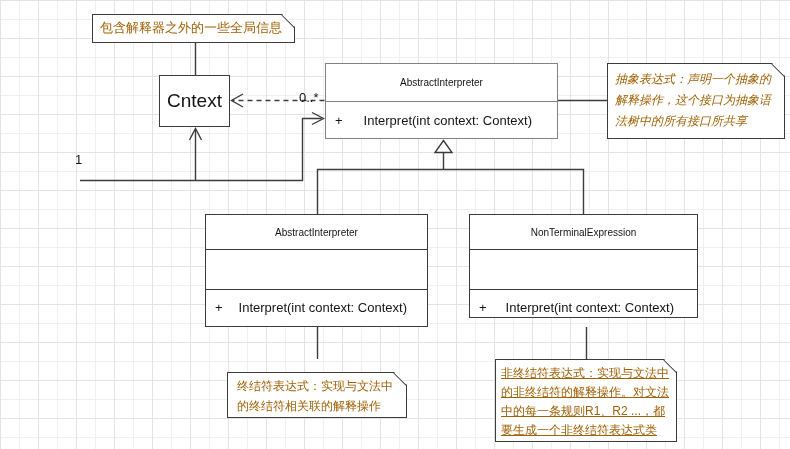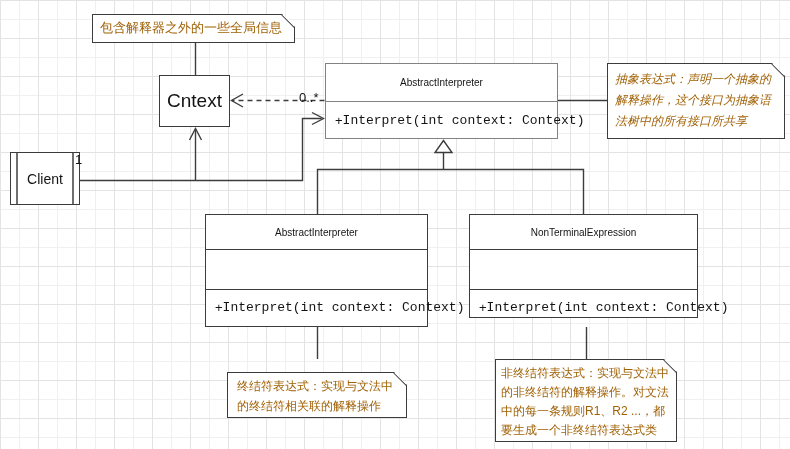--- a/index.html
+++ b/index.html
@@ -34,21 +34,21 @@
   .uml .title{
     display:flex;align-items:center;justify-content:center;
     font-size:10px;white-space:nowrap;
   }
   .uml .attrs{border-top:1.4px solid #3c3c3c;}
   .uml .method{
     border-top:1.4px solid #3c3c3c;
     display:flex;align-items:center;font-size:13px;white-space:nowrap;
   }
   .uml .vis{margin-left:9px;}
-  .uml .sig{flex:1;text-align:center;padding-right:4px;font-family:Liberation Mono, monospace;}
+  .uml .sig{flex:1;text-align:center;padding-right:4px;}
 
   .cntext{left:159px;top:75px;width:71px;height:52px;
     display:flex;align-items:center;justify-content:center;font-size:19px;color:#141414;}
   .client{left:10px;top:152px;width:70px;height:53px;
     display:flex;align-items:center;justify-content:center;font-size:14px;color:#141414;}
   .client .rail{position:absolute;top:0;bottom:0;width:2.4px;background:#6f6f6f;}
   .client .rail.l{left:5px;} .client .rail.r{right:5px;}
 
   .abstract{left:325px;top:63px;width:233px;height:76px;border-color:#828282;border-width:1.8px;}
   .abstract .title{height:37px;}
@@ -70,21 +70,21 @@
     content:"";position:absolute;top:5.6px;right:-3.2px;width:18.4px;height:0;
     border-top:1.4px solid #3c3c3c;transform:rotate(45deg);
   }
   .note-top{left:92px;top:14px;width:203px;height:29px;
     font-size:13px;line-height:26px;padding:0 0 0 7px;white-space:nowrap;}
   .note-right{left:607px;top:63px;width:178px;height:76px;
     font-size:12px;line-height:21px;padding:5px 7px;font-style:italic;}
   .note-bl{left:227px;top:372px;width:180px;height:46px;
     font-size:12px;line-height:20px;padding:3px 9px;}
   .note-br{left:495px;top:359px;width:182px;height:83px;
-    font-size:12px;line-height:19px;padding:4px 5px;}
+    font-size:12px;line-height:19px;padding:4px 5px;text-decoration:underline;}
 
   
   .mult{position:absolute;font-size:13px;color:#141414;white-space:nowrap;}
   .mult-many{left:299px;top:90px;}
   .mult-one{left:75px;top:152px;}
 </style>
 </head>
 <body>
 
 <div class="canvas">
@@ -139,25 +139,20 @@
     <span>终结符表达式：实现与文法中的终结符相关联的解释操作</span>
   </div>
   <div class="note note-br">
     <span>非终结符表达式：实现与文法中的非终结符的解释操作。对文法中的每一条规则R1、R2 ...，都要生成一个非终结符表达式类</span>
   </div>
 
   <div class="uml cntext">
     <span>Cntext</span>
   </div>
 
-  <div class="uml client">
-    <span class="rail l"></span>
-    <span class="rail r"></span>
-    <span>Client</span>
-  </div>
 
   <div class="uml abstract">
     <div class="title">AbstractInterpreter</div>
     <div class="method">
       <span class="vis">+</span>
       <span class="sig">Interpret(int context: Context)</span>
     </div>
   </div>
 
   <div class="uml terminal">

